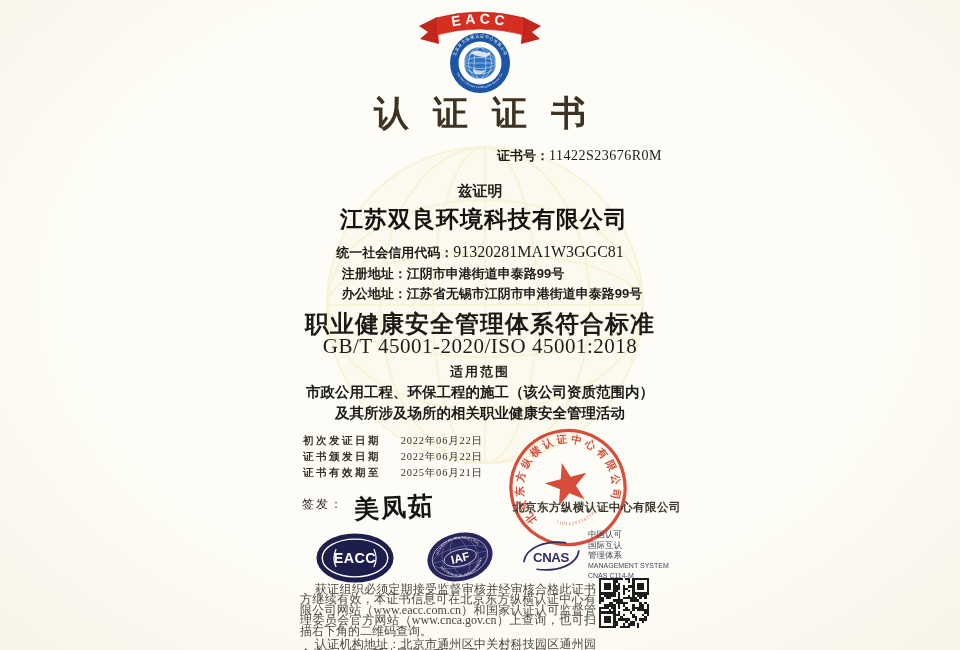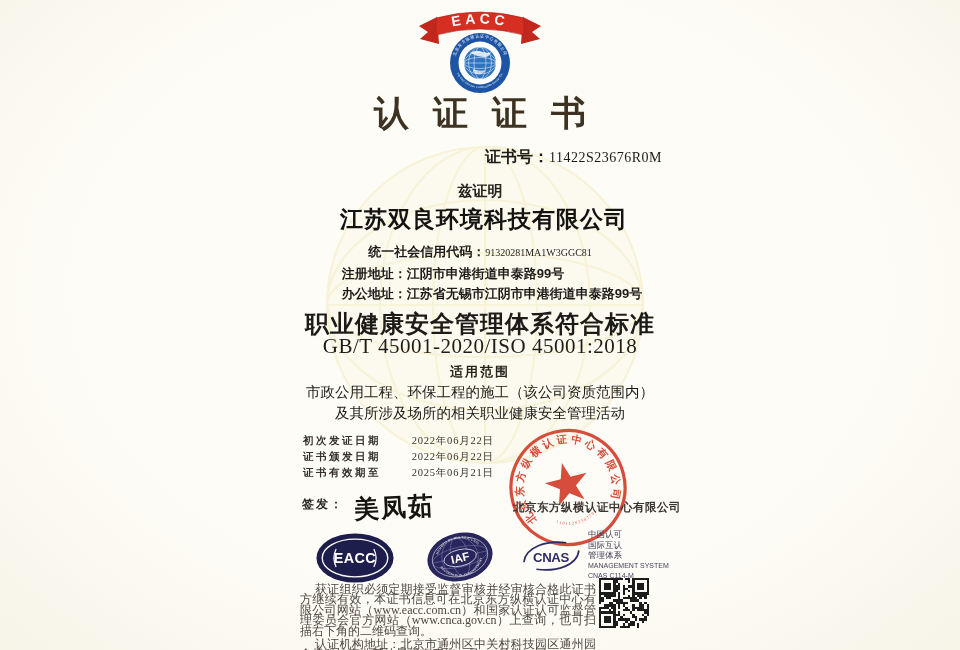--- a/index.html
+++ b/index.html
@@ -12,41 +12,41 @@
   .abs{position:absolute;}
   .center{left:0;right:0;text-align:center;}
   
   .cert-title{
     top:90px; font-size:35px; font-weight:bold; color:#3e3322;
     letter-spacing:24px; text-indent:24px;
     font-family:"Liberation Serif", serif;
   }
   
   .cert-no{top:147px; right:298px; font-size:13px; color:#1d1b18; text-align:right;}
-  .cert-no .lbl{font-weight:bold; font-family:"Liberation Sans", sans-serif; font-size:16px;}
+  .cert-no .lbl{font-weight:bold; font-family:"Liberation Sans", sans-serif; font-size:13px;}
   .cert-no .val{font-size:14px; letter-spacing:.5px;}
   .attest{top:182px; font-size:15px; font-weight:bold; color:#26221d; font-family:"Liberation Sans", sans-serif;}
   .company{top:204px; font-size:23px; font-weight:bold; color:#141311; letter-spacing:1px; font-family:"Liberation Sans", sans-serif;padding-left:8px;}
   .credit{top:243px; font-size:13px; color:#1d1b18;}
   .credit .lbl{font-weight:bold; font-family:"Liberation Sans", sans-serif;}
-  .credit .val{font-size:10px;text-align:right;}
+  .credit .val{font-size:16px;text-align:right;}
   .addr-block{top:264px; left:12px; width:100%; display:flex; flex-direction:column; align-items:center;}
   .addr-inner{width:fit-content; text-align:left; font-size:13px; line-height:20px; color:#1d1b18; font-family:"Liberation Sans", sans-serif; font-weight:bold;}
   .sys-line{top:308px; font-size:24px; font-weight:bold; color:#1d1b18; letter-spacing:1px; font-family:"Liberation Sans", sans-serif;}
   .standard{top:334px; font-size:21px; color:#1f1c18; letter-spacing:.5px;}
   .scope-label{top:363px; font-size:13px; font-weight:bold; letter-spacing:2px; color:#26221d; font-family:"Liberation Sans", sans-serif;}
-  .scope{top:382px; font-size:14.5px; line-height:21px; font-weight:normal; color:#1d1b18; font-family:"Liberation Sans", sans-serif;}
+  .scope{top:382px; font-size:14.5px; line-height:21px; font-weight:bold; color:#1d1b18; font-family:"Liberation Sans", sans-serif;}
   
   .dates{top:433px; left:303px; font-size:10.5px; color:#36312a; line-height:16px;}
   .dates .row{white-space:nowrap;}
   .dates .lbl{font-weight:bold; letter-spacing:2.5px;}
-  .dates .val{margin-left:28px; letter-spacing:.8px;}
+  .dates .val{margin-left:17px; letter-spacing:.8px;}
   
   .sign{top:491px; left:302px; color:#2c2823;}
-  .sign .lbl{font-size:12px; font-weight:bold; letter-spacing:2px; vertical-align:8px;text-align:center;}
+  .sign .lbl{font-size:12px; font-weight:normal; letter-spacing:2px; vertical-align:8px;text-align:center;}
   .sign .name{display:inline-block; font-size:25px; font-weight:bold; margin-left:10px;
     transform:rotate(-3deg); letter-spacing:2px; color:#16140f;}
   .stamp-org{top:500px; left:513px; font-size:11.5px; font-weight:bold; color:#3b3530; letter-spacing:.5px;}
   
   .cnas-text{top:529px; left:588px; color:#45415c; line-height:10.5px;}
   .cnas-text .cn{font-size:8.5px;font-family:Liberation Serif, serif;}
   .cnas-text .en{font-size:7px; font-family:"Liberation Sans", sans-serif;}
   
   .fine{top:584px; left:300px; width:296px; color:#4c463e; font-size:12px; line-height:10.4px; text-align:justify;}
   .fine p{margin:0 0 3px 0; text-indent:15px;}

